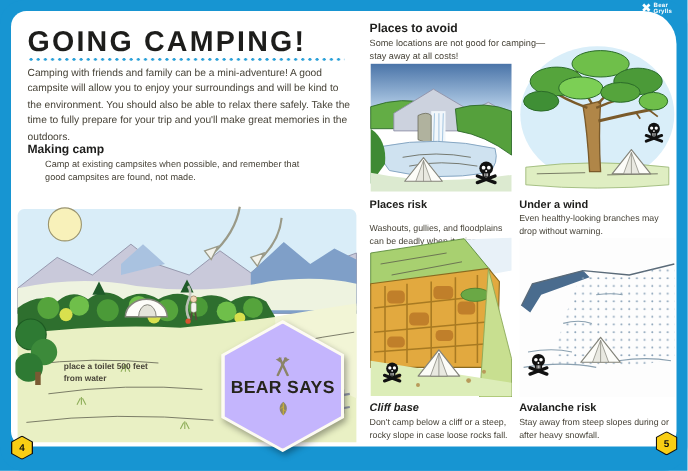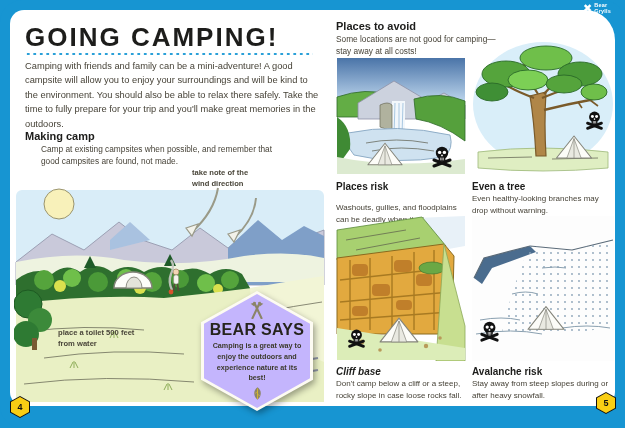--- a/index.html
+++ b/index.html
@@ -181,35 +181,33 @@
       <line x1="234" y1="208" x2="304" y2="196"></line>
         <line x1="234" y1="220" x2="304" y2="208"></line>
     </g>
 
     <g stroke="#8fae5a" stroke-width="1">
       <path d="M56,206 l3,-6 M60,206 l0,-7 M64,206 l-3,-6" fill="none"></path>
       <path d="M150,228 l3,-6 M154,228 l0,-7 M158,228 l-3,-6" fill="none"></path>
       <path d="M96,176 l3,-6 M100,176 l0,-7 M104,176 l-3,-6" fill="none"></path>
     </g>
   </svg>
-  <div class="illo-label lbl-wind">take note of the wind direction</div>
   <div class="illo-label lbl-toilet">place a toilet 500 feet from water</div>
 </div>
 
 <div class="bearsays-wrap">
   <div class="hex-rim"></div>
   <div class="hex">
     <svg width="22" height="18" viewBox="0 0 24 20">
       <line x1="7" y1="19" x2="15" y2="2" stroke="#8b8468" stroke-width="2.4" stroke-linecap="round"></line>
       <line x1="17" y1="19" x2="9" y2="2" stroke="#8b8468" stroke-width="2.4" stroke-linecap="round"></line>
       <polygon points="13,1 19,3 15,6" fill="#8b8468"></polygon>
       <polygon points="11,1 5,3 9,6" fill="#8b8468"></polygon>
     </svg>
     <div class="bearsays-title">BEAR SAYS</div>
-    <div class="bearsays-text">Camping is a great way to enjoy the outdoors and experience nature at its best!</div>
     <svg width="15" height="15" viewBox="0 0 24 24">
       <path d="M12,2 C19,7 19,16 12,22 C5,16 5,7 12,2 Z" fill="#8b8468"></path>
       <line x1="12" y1="4" x2="12" y2="21" stroke="#f9ce14" stroke-width="1"></line>
       <line x1="12" y1="9" x2="8" y2="12" stroke="#f9ce14" stroke-width="0.8"></line>
       <line x1="12" y1="13" x2="16" y2="16" stroke="#f9ce14" stroke-width="0.8"></line>
     </svg>
   </div>
 </div>
 
 <div class="sec-head pta-head">Places to avoid</div>
@@ -261,21 +259,21 @@
       <ellipse cx="122" cy="52" rx="13" ry="8" fill="#6fbf4a"></ellipse>
     </g>
     <use href="#tent" x="82" y="94" width="40" height="26"></use>
     <use href="#skull" x="112" y="70" width="21" height="21"></use>
   </svg>
 </div>
 
 <div class="cap-title" style="left:336px;top:181px;">Places risk</div>
 <div class="cap-text" style="left:336px;top:202px;width:130px;">Washouts, gullies, and floodplains can be deadly when it rains.</div>
 
-<div class="cap-title" style="left:472px;top:181px;">Even a tree</div>
+<div class="cap-title" style="left:472px;top:181px;">Under a wind</div>
 <div class="cap-text" style="left:472px;top:193px;width:142px;">Even healthy-looking branches may drop without warning.</div>
 
 <div class="panel-illo" style="left:336px;top:216px;width:130px;height:145px;">
   <svg viewBox="0 0 130 145" width="130" height="145">
     <polygon points="80,2 129,0 129,30 96,36" fill="#e8f1f8"></polygon>
     <path d="M1,14 L86,1 L110,30 L1,44 Z" fill="#a8d070" stroke="#5a8a3a" stroke-width="0.8"></path>
     <path class="ln" d="M10,24 L70,14 M20,34 L84,22" stroke="#6a9a48"></path>
     <path d="M1,42 L108,28 L118,40 L116,118 L1,118 Z" fill="#e2a93f" stroke="#8a6a1f" stroke-width="1"></path>
     <g stroke="#a87a22" stroke-width="1.4" fill="none">
       <path d="M14,44 L14,114 M34,42 L34,114 M56,40 L56,114 M78,36 L78,114 M98,34 L98,114"></path>

